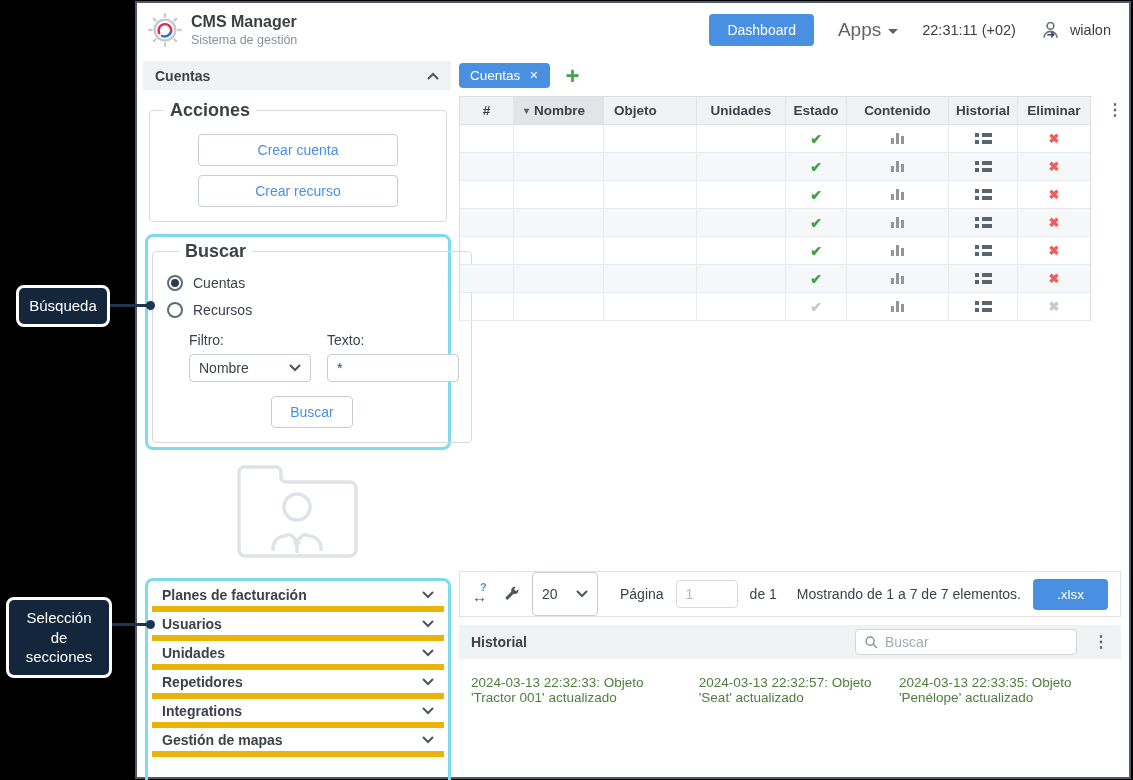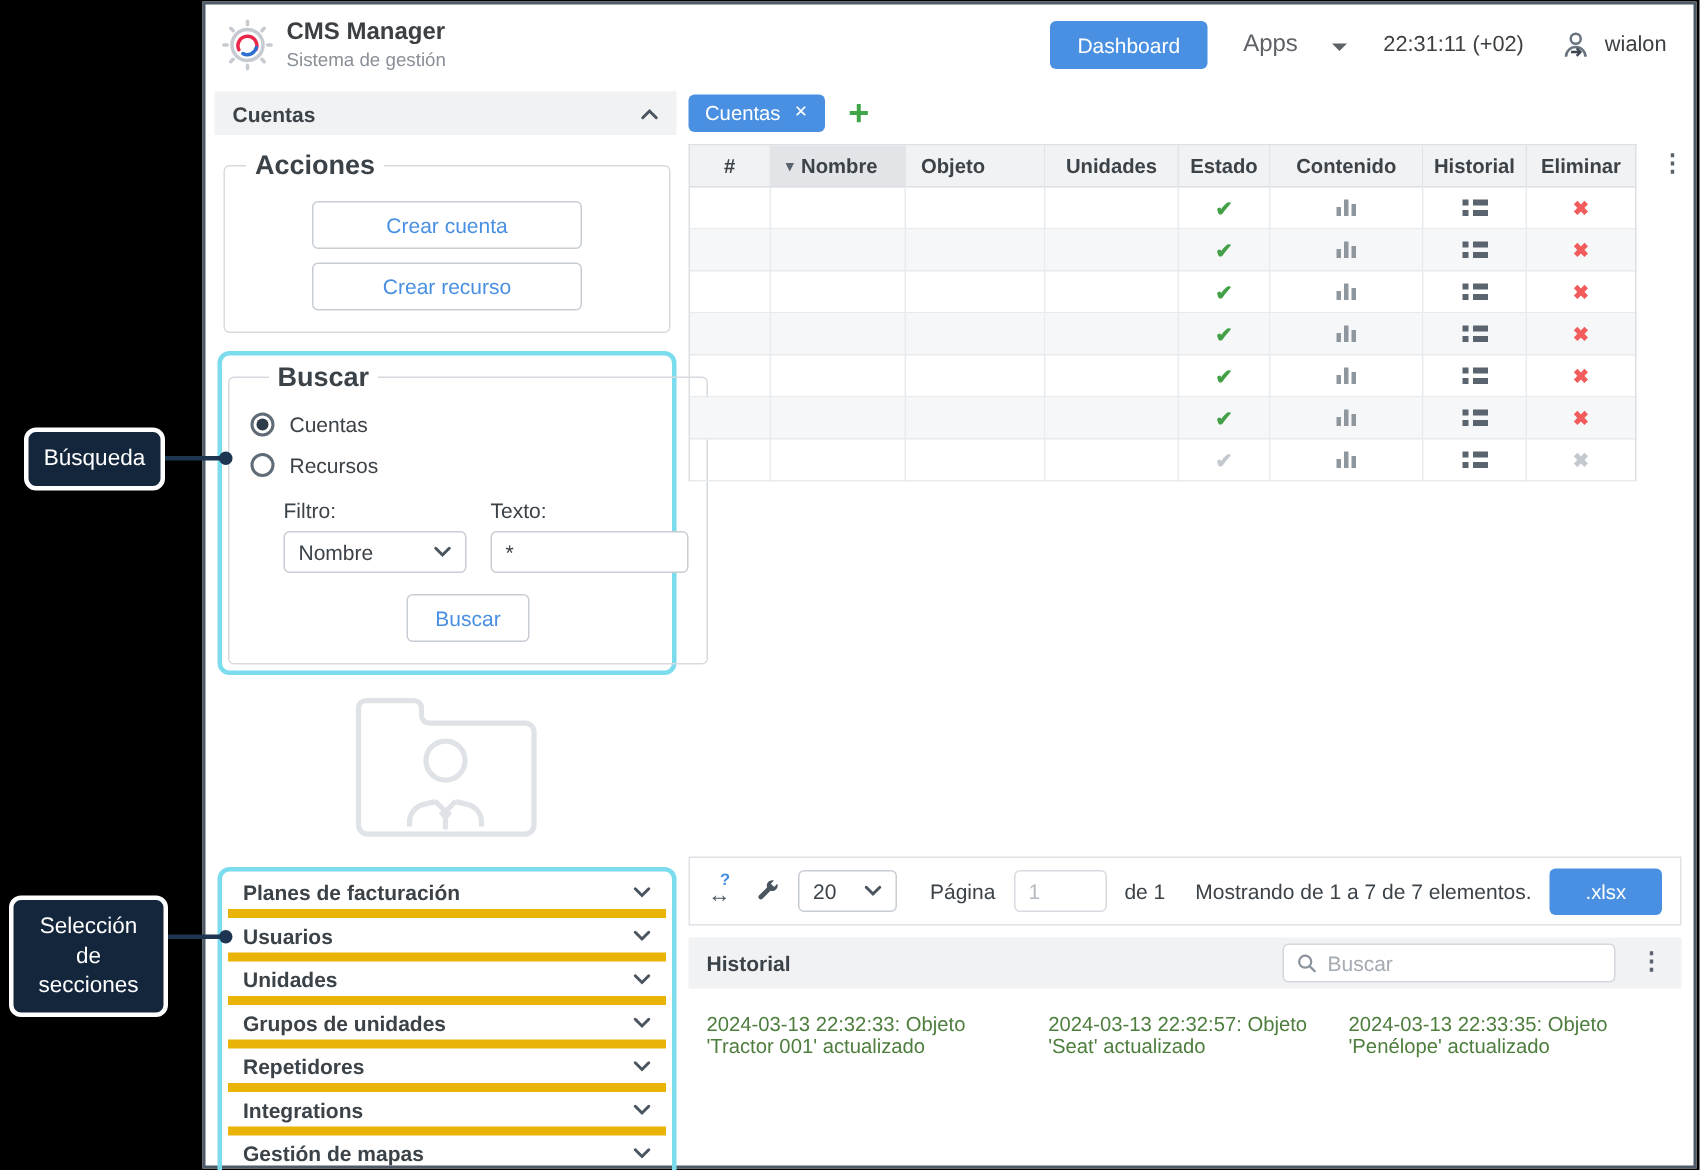--- a/index.html
+++ b/index.html
@@ -36,40 +36,40 @@
   }
 
   
   .hdr { height:54px; flex:0 0 54px; display:flex; align-items:center; padding:0 18px 0 10px; }
   .hdr-left { display:flex; align-items:center; gap:8px; }
   .app-title { font-size:16px; font-weight:bold; color:#3c4043; }
   .app-sub   { font-size:12.5px; color:#8a9097; margin-top:2px; }
   .hdr-right { margin-left:auto; display:flex; align-items:center; gap:24px; }
   .dashboard-btn { background:#4a90e2; color:#fff; border:none; border-radius:4px;
                    padding:8px 18px; font-size:14px; font-family:inherit; cursor:pointer; }
-  .apps { display:flex; align-items:center; gap:23px; font-size:16px; color:#5f6368; cursor:pointer; }
+  .apps { display:flex; align-items:center; gap:7px; font-size:19px; color:#5f6368; cursor:pointer; }
   .caret-down { width:0; height:0; border-left:5px solid transparent; border-right:5px solid transparent;
                 border-top:5px solid #5f6368; margin-top:2px; }
   .clock { font-size:14.5px; color:#3c4043; }
   .user  { display:flex; align-items:center; gap:9px; font-size:14.5px; color:#3c4043; }
 
   
   .body-row { flex:1; display:flex; min-height:0; }
 
   
   .sidebar { width:318px; flex:0 0 318px; padding:4px 2px 0 4px; }
   .cuentas-bar { height:29px; background:#f1f2f3; display:flex; align-items:center;
                  padding:0 12px; margin:0 2px 10px 2px; font-size:14px; font-weight:bold; cursor:pointer; }
   .cuentas-bar .chev { margin-left:auto; }
 
   fieldset { border:1px solid #d7dadf; border-radius:4px; }
   legend { margin-left:14px; padding:0 6px; font-size:18px; font-weight:bold; color:#3b4248; }
 
   .acciones-fs { margin:0 6px 0 8px; padding:4px 0 14px; }
-  .side-btn { display:block; width:180px; margin:9px auto 0; background:#fff;
+  .side-btn { display:block; width:200px; margin:9px auto 0; background:#fff;
               border:1px solid #c8cdd4; border-radius:4px; color:#4a90e2;
               font-size:14px; font-family:inherit; padding:7px 0; text-align:center; cursor:pointer; }
 
   .hl-box { border:3px solid #7bdcee; border-radius:8px; }
   .buscar-hl { margin:12px 2px 0 4px; padding:4px; }
   .buscar-fs { padding:2px 12px 14px; }
   .radio-row { display:flex; align-items:center; gap:10px; margin:11px 0 0 2px; font-size:14px; cursor:pointer; }
   .radio { width:16px; height:16px; border:2px solid #5f6b76; border-radius:50%;
            display:inline-flex; align-items:center; justify-content:center; background:#fff; }
   .radio.sel::after { content:""; width:8px; height:8px; border-radius:50%; background:#2e3b48; }
@@ -134,21 +134,21 @@
   .kebab-hdr { position:absolute; top:6px; left:642px; }
 
   .spacer { flex:1; }
 
   .footer-bar { height:46px; flex:0 0 46px; border:1px solid #dfe2e6;
                 display:flex; align-items:center; gap:12px; padding:0 12px; }
   .tool-ic { cursor:pointer; display:inline-flex; align-items:center; }
   .autofit { position:relative; width:20px; height:20px; }
   .autofit .q { position:absolute; top:-3px; left:8px; color:#4a90e2; font-size:11px; font-weight:bold; }
   .autofit .ar { position:absolute; bottom:-1px; left:0; color:#4a5560; font-size:15px; }
-  .pagesize { width:66px; height:28px; border:1px solid #c8cdd4; border-radius:4px;
+  .pagesize { width:66px; height:44px; border:1px solid #c8cdd4; border-radius:4px;
               display:flex; align-items:center; padding:0 9px; font-size:14px; background:#fff; cursor:pointer; }
   .pagesize .chev { margin-left:auto; }
   .pg-label { font-size:14px; margin-left:10px; }
   .page-input { width:62px; height:28px; border:1px solid #d7dadf; border-radius:4px;
                 padding:0 9px; font-size:14px; font-family:inherit; color:#b4bac0; }
   .of-label { font-size:14px; }
   .summary { font-size:14px; margin-left:8px; }
   .xlsx-btn { margin-left:auto; background:#4a90e2; color:#fff; border:none; border-radius:4px;
               padding:8px 24px; font-size:13.5px; font-family:inherit; cursor:pointer; }
 
@@ -296,28 +296,20 @@
           <div class="section-item">
             <span>Usuarios</span>
             <span class="chev">
               <svg width="12" height="8" viewBox="0 0 12 8">
                 <path d="M1.5 1.5 L6 6 L10.5 1.5" stroke="#4a5560" stroke-width="2" fill="none" stroke-linecap="round"></path>
               </svg>
             </span>
           </div>
           <div class="section-item">
             <span>Unidades</span>
-            <span class="chev">
-              <svg width="12" height="8" viewBox="0 0 12 8">
-                <path d="M1.5 1.5 L6 6 L10.5 1.5" stroke="#4a5560" stroke-width="2" fill="none" stroke-linecap="round"></path>
-              </svg>
-            </span>
-          </div>
-          <div class="section-item">
-            <span>Grupos de unidades</span>
             <span class="chev">
               <svg width="12" height="8" viewBox="0 0 12 8">
                 <path d="M1.5 1.5 L6 6 L10.5 1.5" stroke="#4a5560" stroke-width="2" fill="none" stroke-linecap="round"></path>
               </svg>
             </span>
           </div>
           <div class="section-item">
             <span>Repetidores</span>
             <span class="chev">
               <svg width="12" height="8" viewBox="0 0 12 8">

